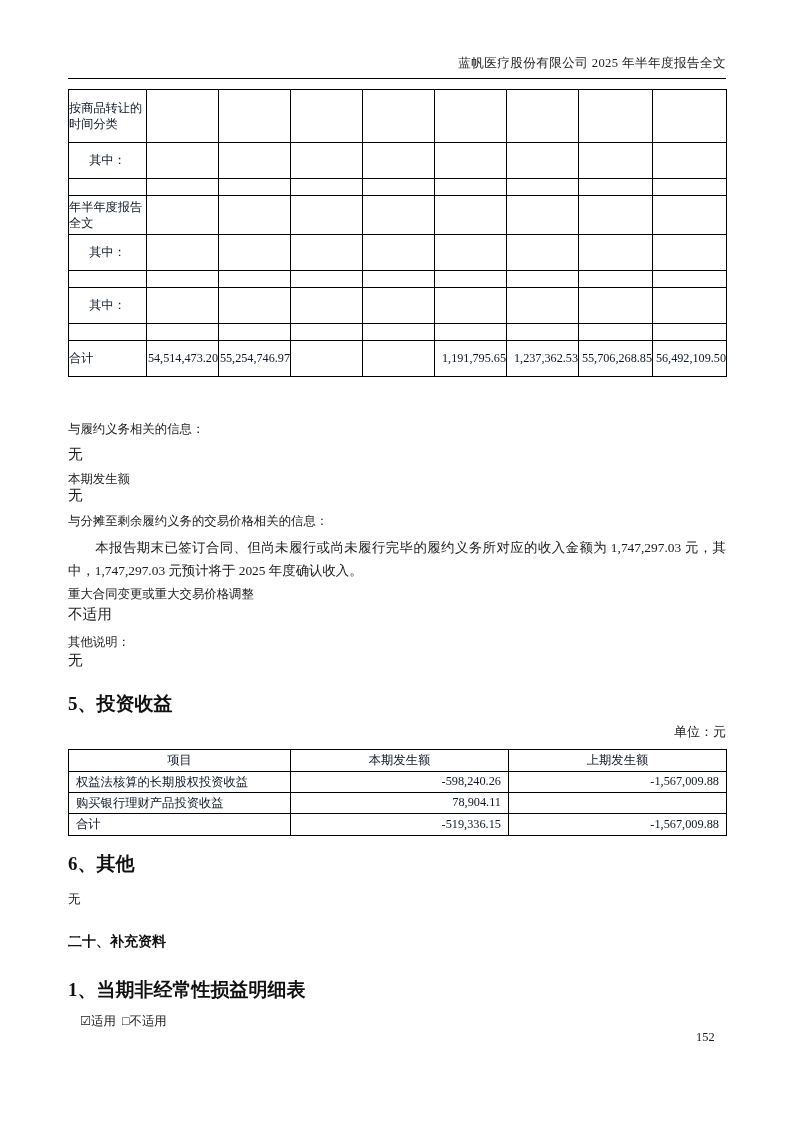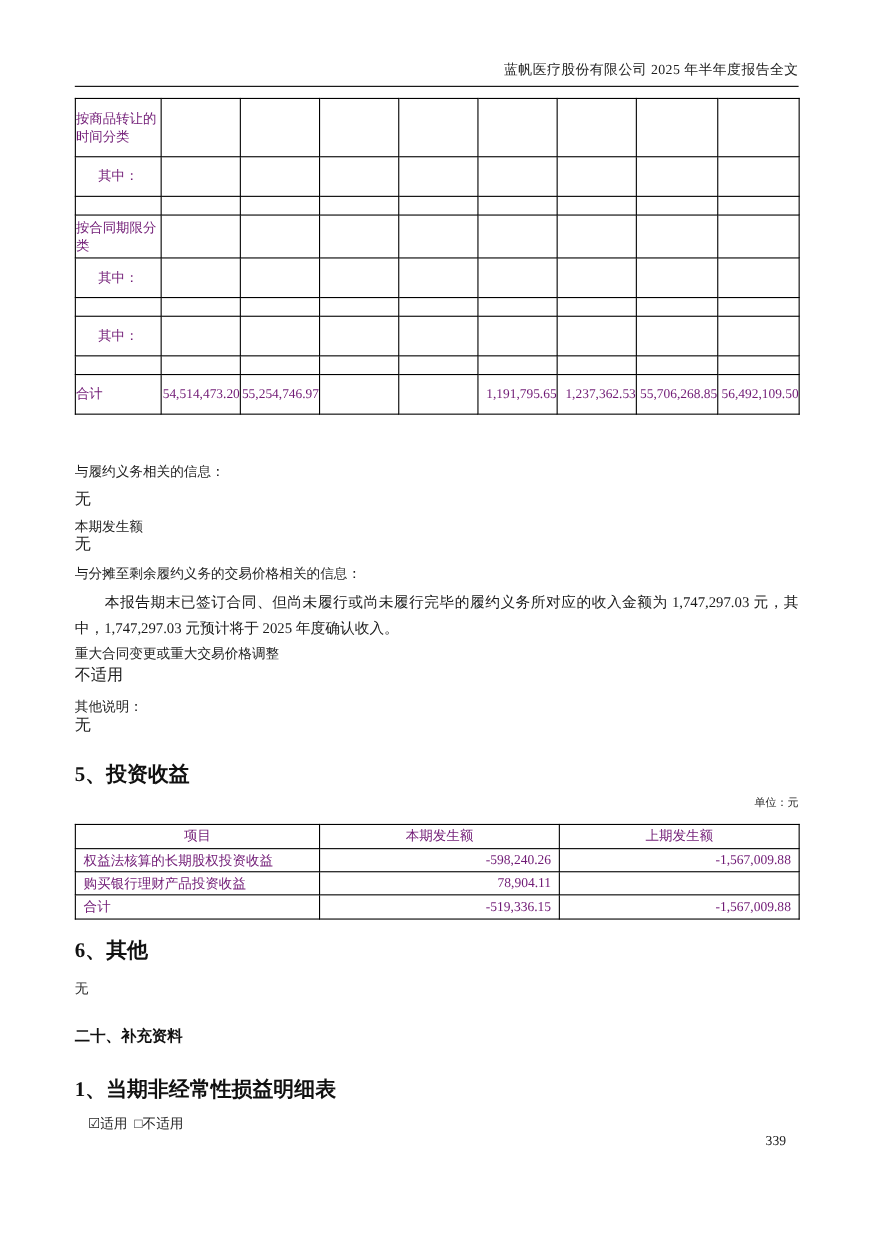--- a/index.html
+++ b/index.html
@@ -65,37 +65,37 @@
   .heading {
     position: absolute;
     font-weight: bold;
     color: #111;
     white-space: nowrap;
   }
   .h-sub { font-size: 19px; }
   .h-main { font-size: 14px; }
   .unit-label {
     position: absolute;
-    font-size: 10px;
+    font-size: 13px;
     color: #1d1d1d;
     text-align: right;
   }
   .page-no {
     position: absolute;
     font-size: 12.4px;
     color: #1d1d1d;
   }
 
   
   table.doc-table {
     position: absolute;
     border-collapse: collapse;
     table-layout: fixed;
     font-size: 12.2px;
-    color: #701a75;
+    color: #0f172a;
   }
   table.doc-table td {
     border: 1px solid #000;
     padding: 0;
     vertical-align: middle;
     background: #ffffff;
   }
   td.shade { background: #d3d3d3; }
   td.lbl {
     padding: 3px 6px 3px 8px;
@@ -180,21 +180,21 @@
         <td class="num"></td>
         <td class="num"></td>
         <td class="num"></td>
         <td class="num"></td>
         <td class="num"></td>
         <td class="num"></td>
         <td class="num"></td>
       </tr>
 
       <tr style="height:39px">
-        <td class="shade lbl">按合同期限分类</td>
+        <td class="shade lbl">年半年度报告全文</td>
         <td class="num"></td>
         <td class="num"></td>
         <td class="num"></td>
         <td class="num"></td>
         <td class="num"></td>
         <td class="num"></td>
         <td class="num"></td>
         <td class="num"></td>
       </tr>
 
@@ -318,15 +318,15 @@
   <div class="heading h-sub" style="left:68px; top:851px;">6、其他</div>
 
   <div class="body-text" style="left:68px; top:891px;">无</div>
 
   <div class="heading h-main" style="left:68px; top:933px;">二十、补充资料</div>
 
   <div class="heading h-sub" style="left:68px; top:977px;">1、当期非经常性损益明细表</div>
 
   <div class="body-text cb" style="left:80px; top:1013px;"><span>☑适用</span>&nbsp;&nbsp;<span>□不适用</span></div>
 
-  <div class="page-no" style="left:696px; top:1030px;">339</div>
+  <div class="page-no" style="left:696px; top:1030px;">152</div>
 
 </div>
 
 </body></html>

